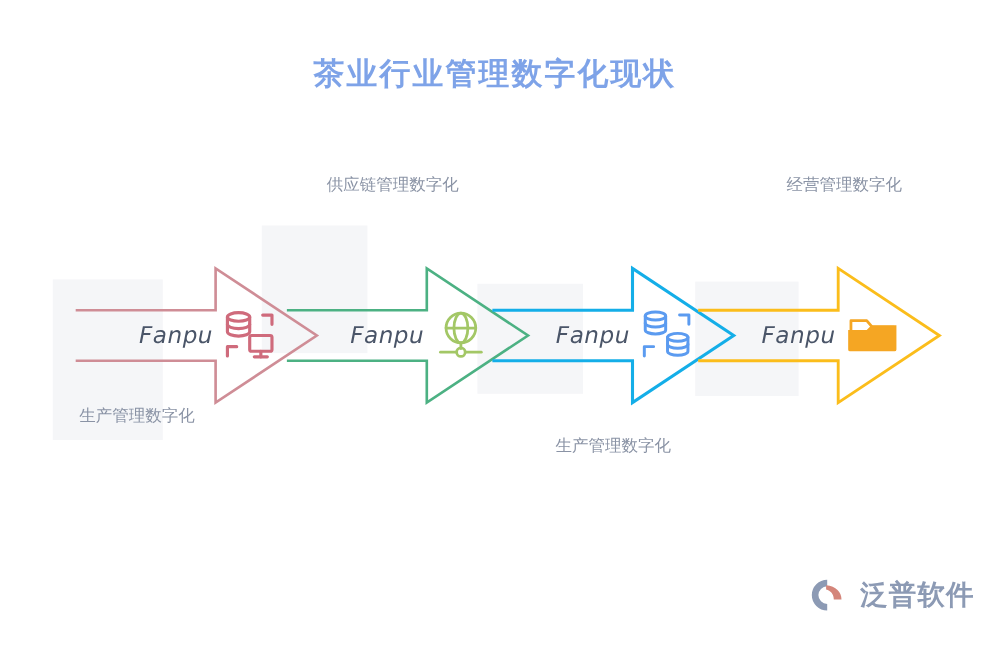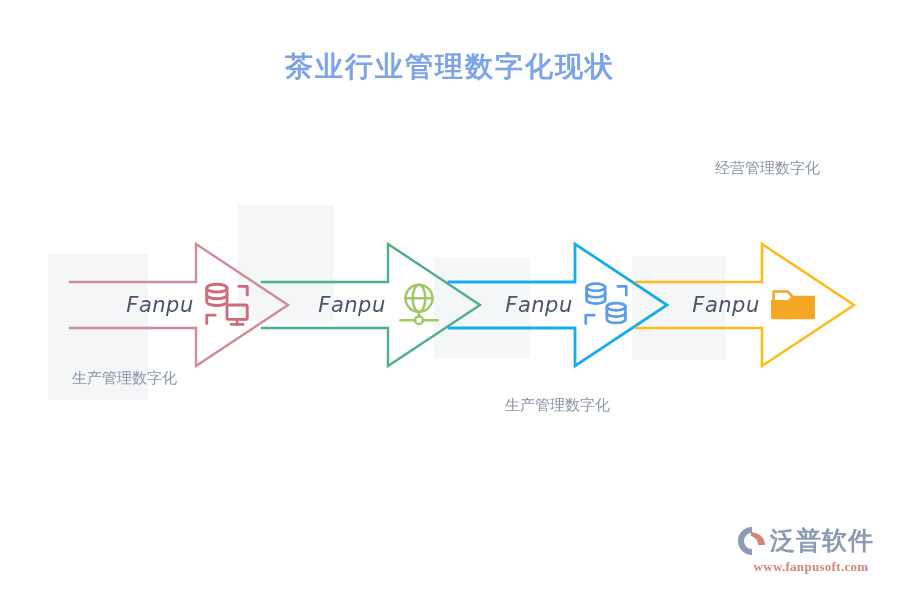--- a/index.html
+++ b/index.html
@@ -99,21 +99,21 @@
   #watermark {
     position: absolute;
     right: 14px;
     bottom: 14px;
     width: 150px;
     height: 62px;
   }
   #watermark .wm-row {
     display: flex;
     align-items: center;
-    gap: 0;
+    gap: 12px;
   }
   #watermark .wm-brand {
     font-size: 25px;
     font-weight: bold;
     color: #8c9ab4;
     letter-spacing: 1px;
     font-family: "DejaVu Sans", "Liberation Sans", sans-serif;
   }
   #watermark .wm-url {
     margin-top: 2px;
@@ -175,20 +175,21 @@
           <path d="M16 24 L48 24"></path>
           <ellipse cx="32" cy="24" rx="7.5" ry="16"></ellipse>
           <path d="M32 40 L32 46"></path>
           <circle cx="32" cy="50" r="4.6"></circle>
           <path d="M10 50 L27 50"></path>
           <path d="M37 50 L54 50"></path>
         </g>
       </svg>
     </div>
   </div>
+  <div class="stage-label" style="left:297px; top:159px;">供应链管理数字化</div>
 
   <div class="arrow-item" style="left:445px;">
     <svg class="arrow-svg" viewBox="0 0 226 130">
       <path d="M4 42 L130 42 L130 4 L222 65 L130 126 L130 88 L4 88" fill="none" stroke="#14aee8" stroke-width="2.8" stroke-linejoin="miter" stroke-linecap="square"></path>
     </svg>
     <div class="arrow-inner">
       <span class="fanpu-text">Fanpu</span>
       <svg class="arrow-icon" viewBox="0 0 64 64">
         <g fill="none" stroke="#5b9bf0" stroke-width="3.2" stroke-linecap="round" stroke-linejoin="round">
 
@@ -226,16 +227,15 @@
   <div class="stage-label" style="left:671px; top:159px;margin-left:44px;">经营管理数字化</div>
 
   <div id="watermark">
     <div class="wm-row">
       <svg width="34" height="30" viewBox="0 0 34 30">
         <path d="M2 15 A14 14 0 0 1 16 1 L16 7 A8 8 0 0 0 8 15 A8 8 0 0 0 16 23 L16 29 A14 14 0 0 1 2 15 Z" fill="#8c9ab4"></path>
         <path d="M15 6 C24 7 29 12 29 19 L22 19 C22 14 19 11 15 10 Z" fill="#d4857a"></path>
       </svg>
       <span class="wm-brand">泛普软件</span>
     </div>
-    <div class="wm-url">www.fanpusoft.com</div>
   </div>
 
 </div>
 
 </body></html>

